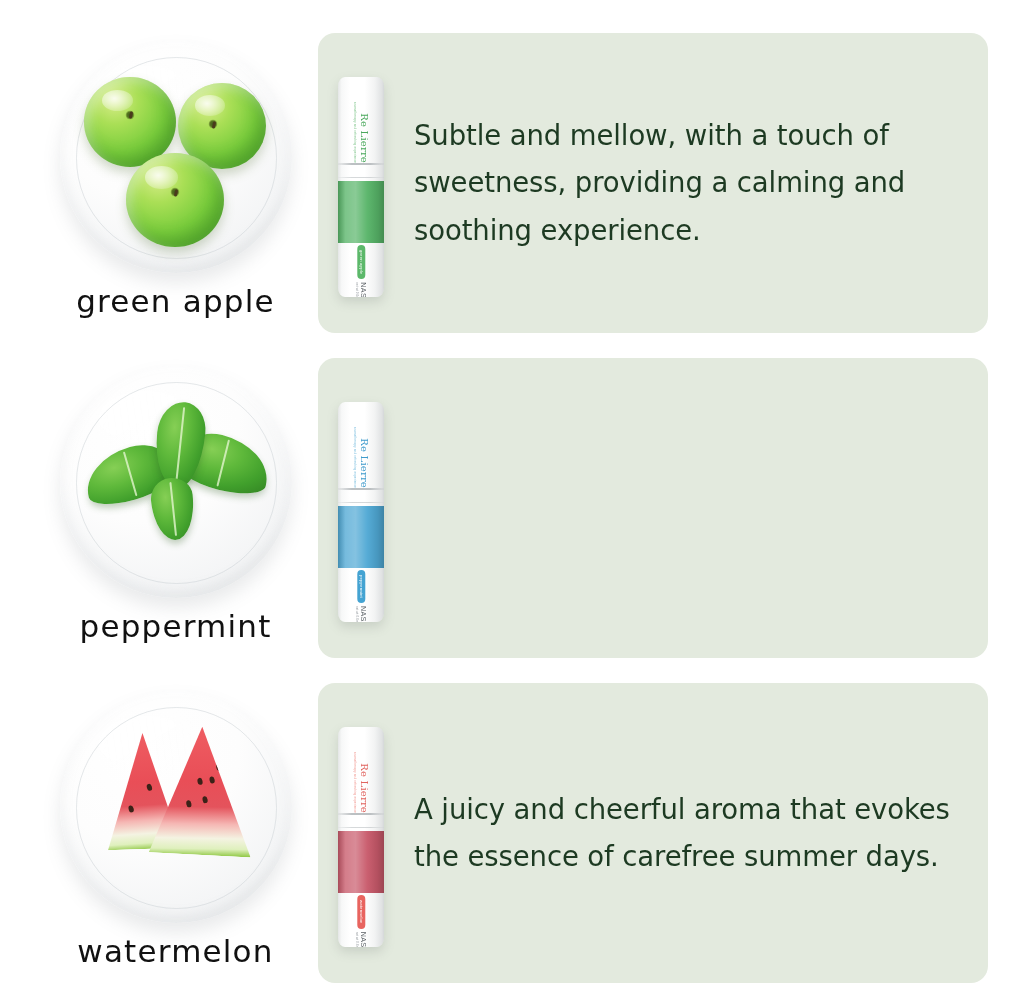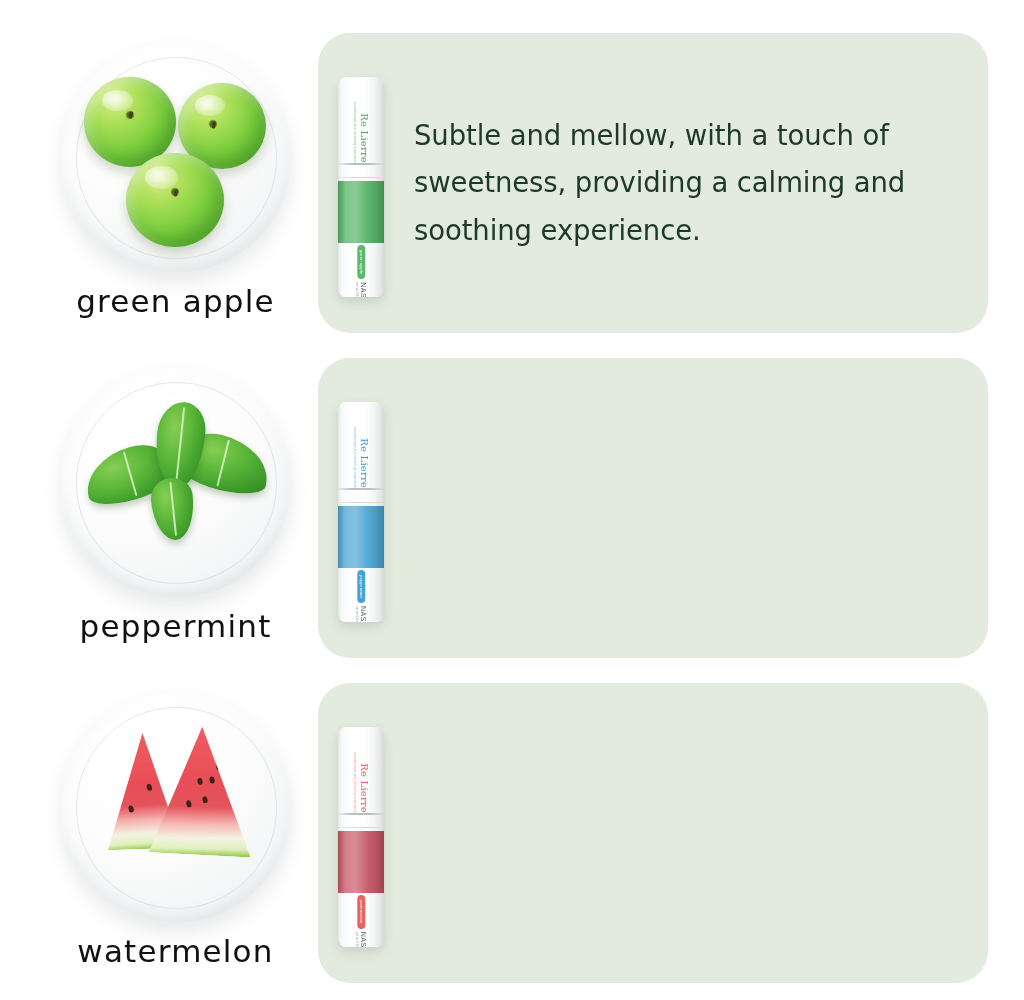--- a/index.html
+++ b/index.html
@@ -94,21 +94,21 @@
     white-space: nowrap;
   }
 
   
   .card {
     position: absolute;
     left: 318px;
     top: 0;
     width: 670px;
     height: 300px;
-    border-radius: 32px;
+    border-radius: 17px;
   }
 
   
   .stick {
     position: absolute;
     left: 20px;
     top: 44px;
     width: 46px;
     height: 220px;
   }
@@ -493,16 +493,19 @@
           <div class="stick-foot-inner">
             <div class="flavor-pill" style="background:#e8645f;">watermelon</div>
             <div class="foot-texts">
               <span class="foot-main">NASAL STICKS</span>
               <span class="foot-sub">net wt 0.6ml (0.02 fl.oz)</span>
             </div>
           </div>
         </div>
       </div>
 
+      <div class="desc">
+        <p>A juicy and cheerful aroma that evokes the essence of carefree summer days.</p>
+      </div>
     </div>
   </div>
 
 </div>
 
 </body></html>

